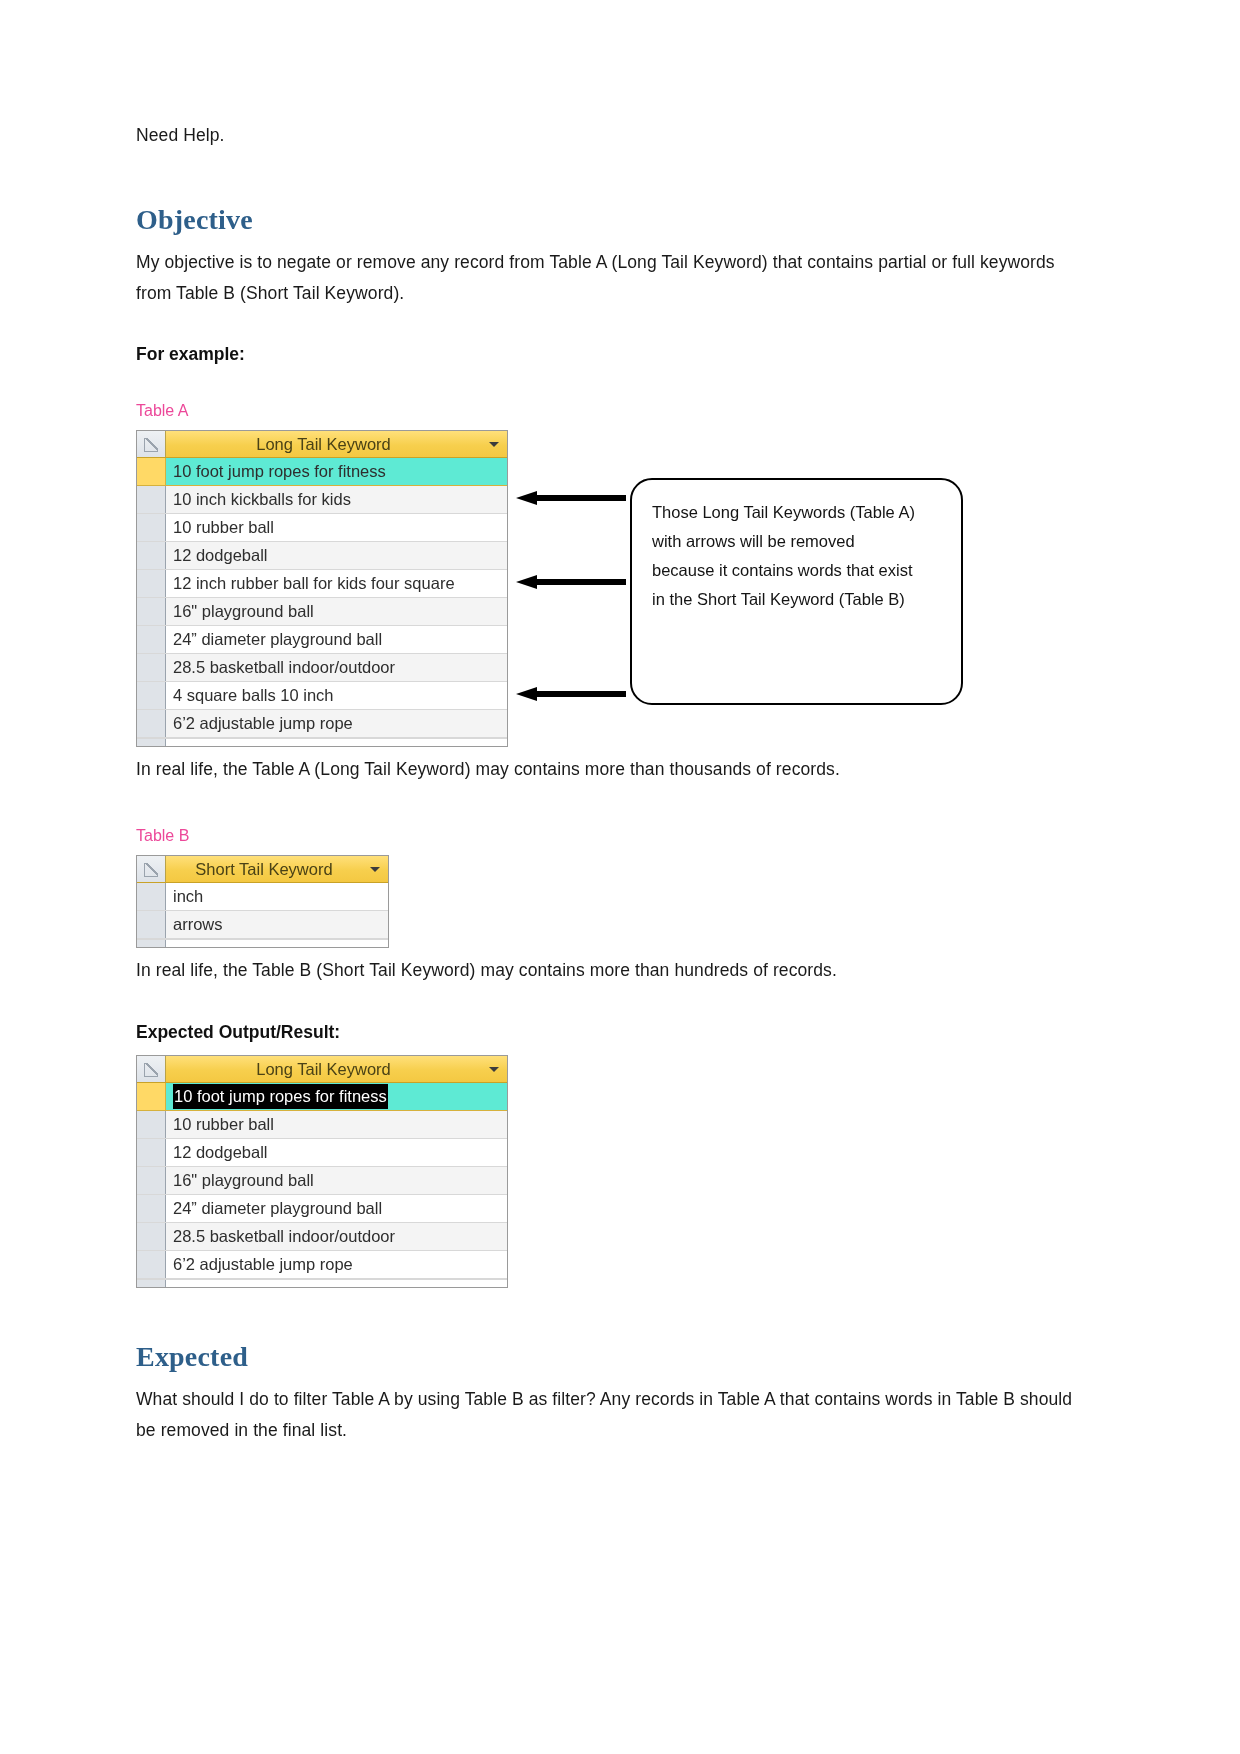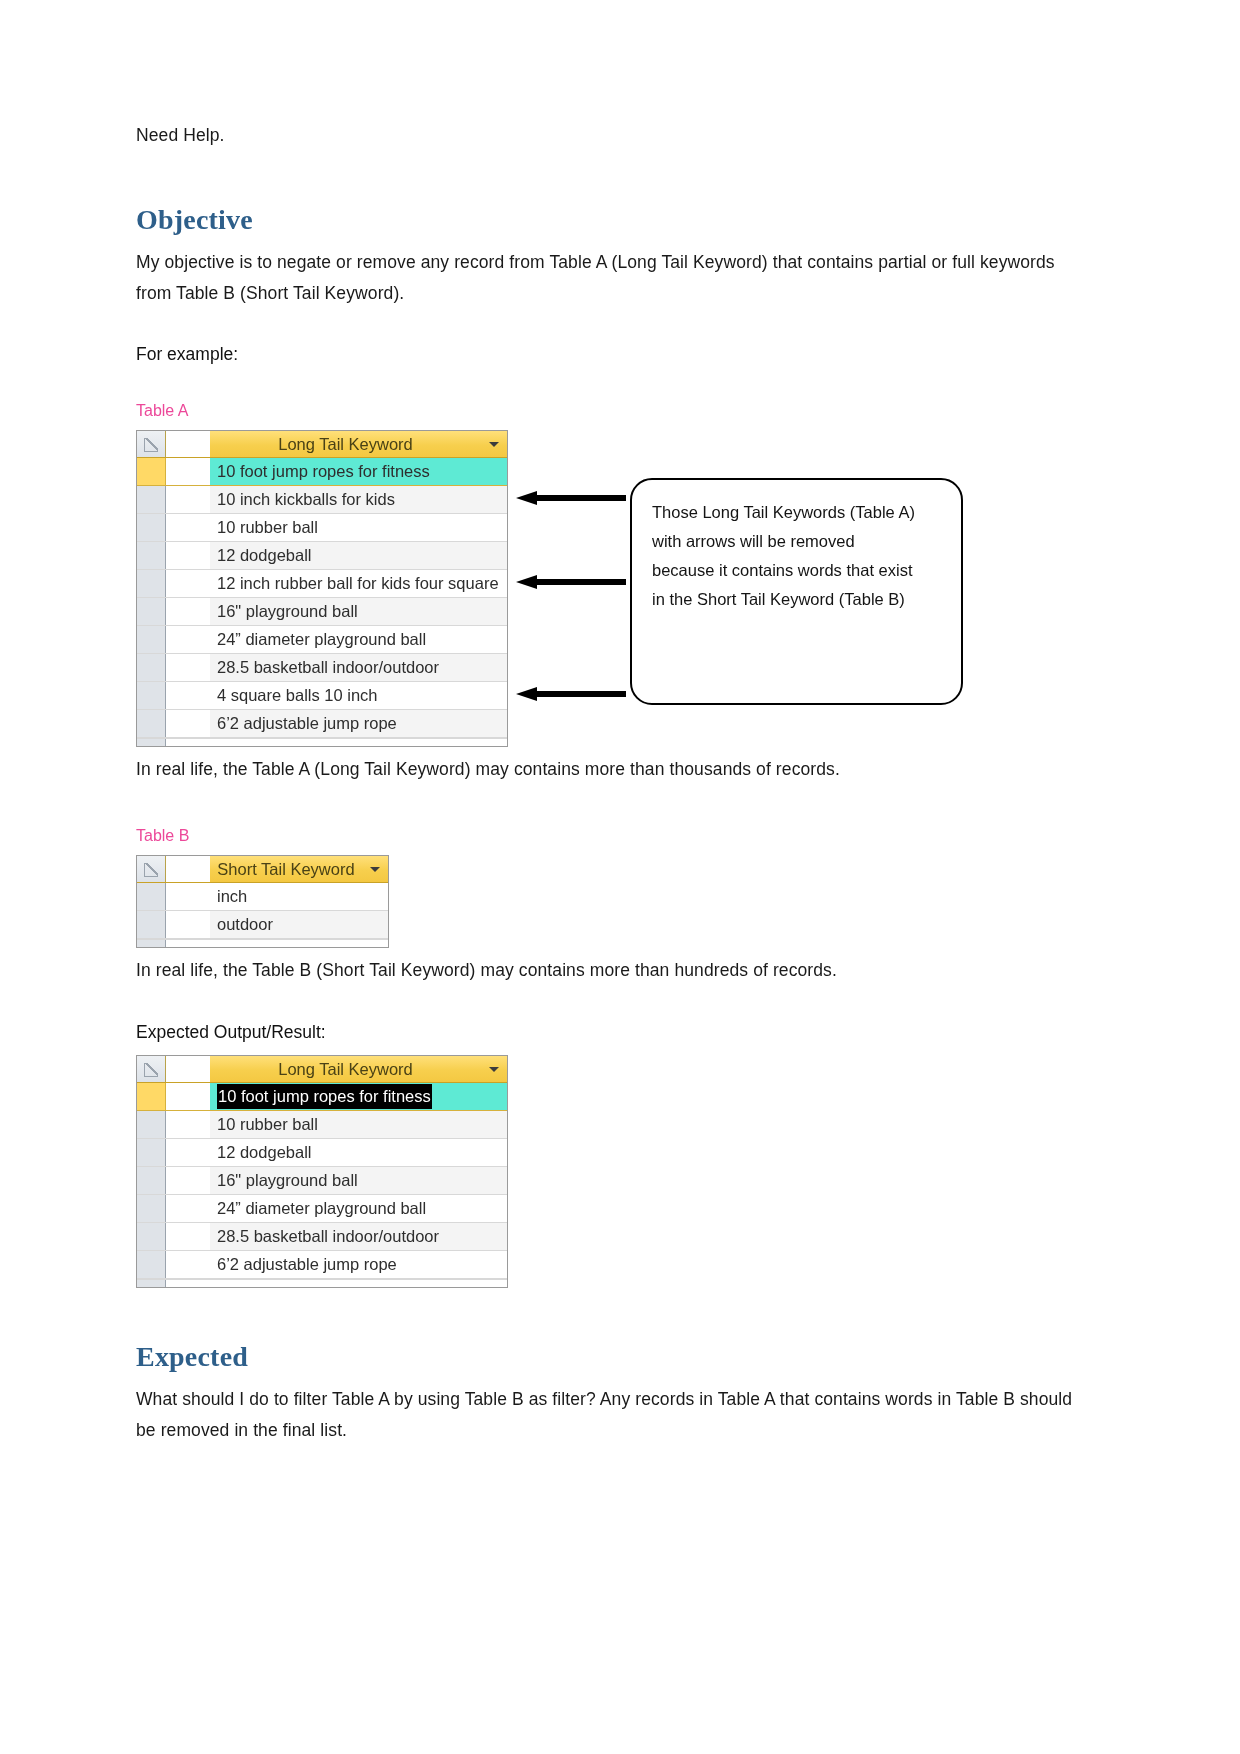--- a/index.html
+++ b/index.html
@@ -33,21 +33,21 @@
     color: #2e5f8a;
     font-family: "Liberation Serif", serif;
     font-weight: bold;
     font-size: 28px;
     line-height: 34px;
     letter-spacing: 0.2px;
   }
   .bold-lead {
     font-size: 17.5px;
     line-height: 31px;
-    font-weight: normal;
+    font-weight: bold;
     color: #111;
   }
   .caption {
     font-size: 16px;
     line-height: 26px;
     color: #ec4899;
   }
 
   .sp-need-help { margin-bottom: 52px; }
   .sp-after-heading { margin-top: 0; margin-bottom: 10px; }
@@ -66,21 +66,20 @@
     border-top: 1px solid #9a9a9a;
     background: #ffffff;
     font-family: "Liberation Sans", sans-serif;
     position: relative;
   }
   .ds-row {
     display: flex;
     align-items: stretch;
     height: 28px;
     border-bottom: 1px solid #d8d8d8;
-    gap: 44px;
   }
   .ds-row:last-child { border-bottom: none; }
 
   .ds-head {
     height: 27px;
     border-bottom: 1px solid #c9a227;
   }
   .ds-gutter {
     width: 29px;
     flex: 0 0 29px;
@@ -301,21 +300,21 @@
         <span>Short Tail Keyword</span>
         <span class="ds-head-arrow"></span>
       </div>
     </div>
     <div class="ds-row">
       <div class="ds-gutter"></div>
       <div class="ds-cell">inch</div>
     </div>
     <div class="ds-row alt">
       <div class="ds-gutter"></div>
-      <div class="ds-cell">outdoor</div>
+      <div class="ds-cell">arrows</div>
     </div>
     <div class="ds-tail">
       <div class="ds-gutter"></div>
     </div>
   </div>
 
   <div class="body-text sp-note-2">In real life, the Table B (Short Tail Keyword) may contains more than hundreds of records.</div>
 
   <div class="bold-lead sp-expected-label">Expected Output/Result:</div>
 

